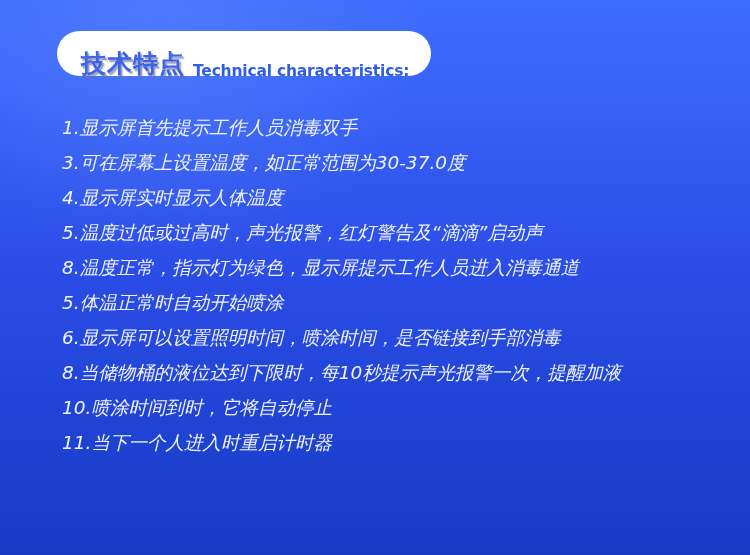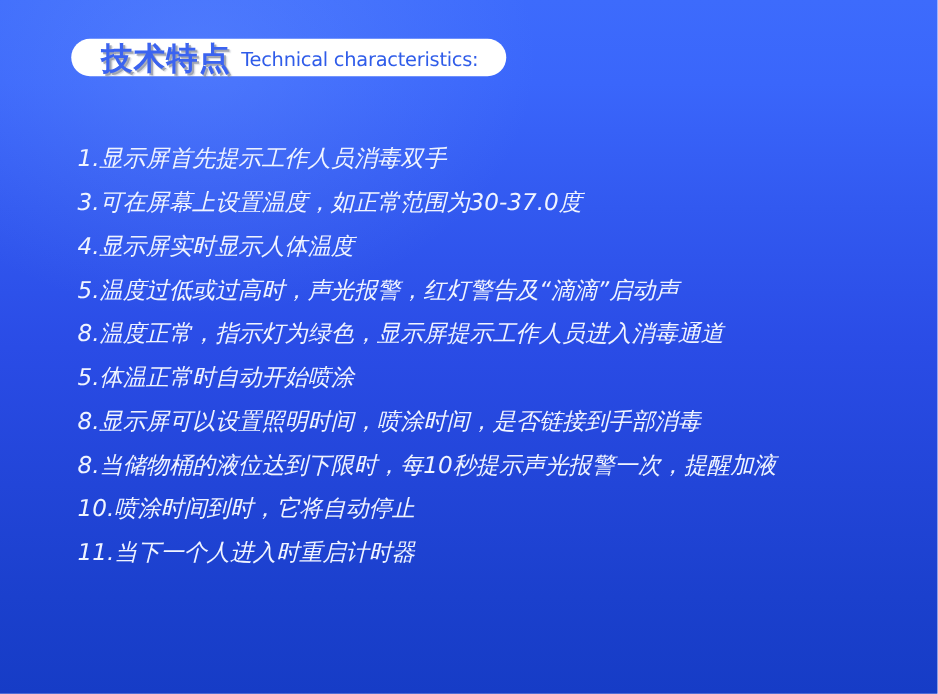--- a/index.html
+++ b/index.html
@@ -38,46 +38,46 @@
     height: 430px;
     background: radial-gradient(ellipse at center, rgba(120,160,255,0.30) 0%, rgba(120,160,255,0.0) 68%);
     pointer-events: none;
   }
 
   
   .title-badge {
     position: absolute;
     left: 57px;
     top: 31px;
-    height: 30px;
+    height: 45px;
     padding: 0 22px 0 24px;
     background: #ffffff;
     border-radius: 23px;
     display: flex;
-    align-items: center;
+    align-items: flex-end;
     box-sizing: border-box;
     z-index: 3;
   }
   .title-cn {
     font-family: "DejaVu Sans", "Liberation Sans", sans-serif;
     font-size: 25px;
     font-weight: bold;
     letter-spacing: 1px;
     color: #3b63f0;
     text-shadow:
        1.5px 1.5px 0 rgba(110,118,140,0.55),
        2.5px 2.5px 1px rgba(110,118,140,0.28);
     line-height: 1;
     white-space: nowrap;
   }
   .title-en {
     margin-left: 8px;
     font-family: "DejaVu Sans", "Liberation Sans", sans-serif;
     font-size: 15.5px;
-    font-weight: normal;
+    font-weight: bold;
     color: #2f5ce9;
     letter-spacing: -0.2px;
     line-height: 1;
     white-space: nowrap;
     position: relative;
     top: 3px;
   }
 
   
   .feature-list {
@@ -108,19 +108,19 @@
     <span class="title-en">Technical characteristics:</span>
   </div>
 
   <div class="feature-list">
     <div class="feature-item">1.显示屏首先提示工作人员消毒双手</div>
     <div class="feature-item">3.可在屏幕上设置温度，如正常范围为30-37.0度</div>
     <div class="feature-item">4.显示屏实时显示人体温度</div>
     <div class="feature-item">5.温度过低或过高时，声光报警，红灯警告及“滴滴”启动声</div>
     <div class="feature-item">8.温度正常，指示灯为绿色，显示屏提示工作人员进入消毒通道</div>
     <div class="feature-item">5.体温正常时自动开始喷涂</div>
-    <div class="feature-item">8.显示屏可以设置照明时间，喷涂时间，是否链接到手部消毒</div>
+    <div class="feature-item">6.显示屏可以设置照明时间，喷涂时间，是否链接到手部消毒</div>
     <div class="feature-item">8.当储物桶的液位达到下限时，每10秒提示声光报警一次，提醒加液</div>
     <div class="feature-item">10.喷涂时间到时，它将自动停止</div>
     <div class="feature-item">11.当下一个人进入时重启计时器</div>
   </div>
 
 </div>
 
 </body></html>

